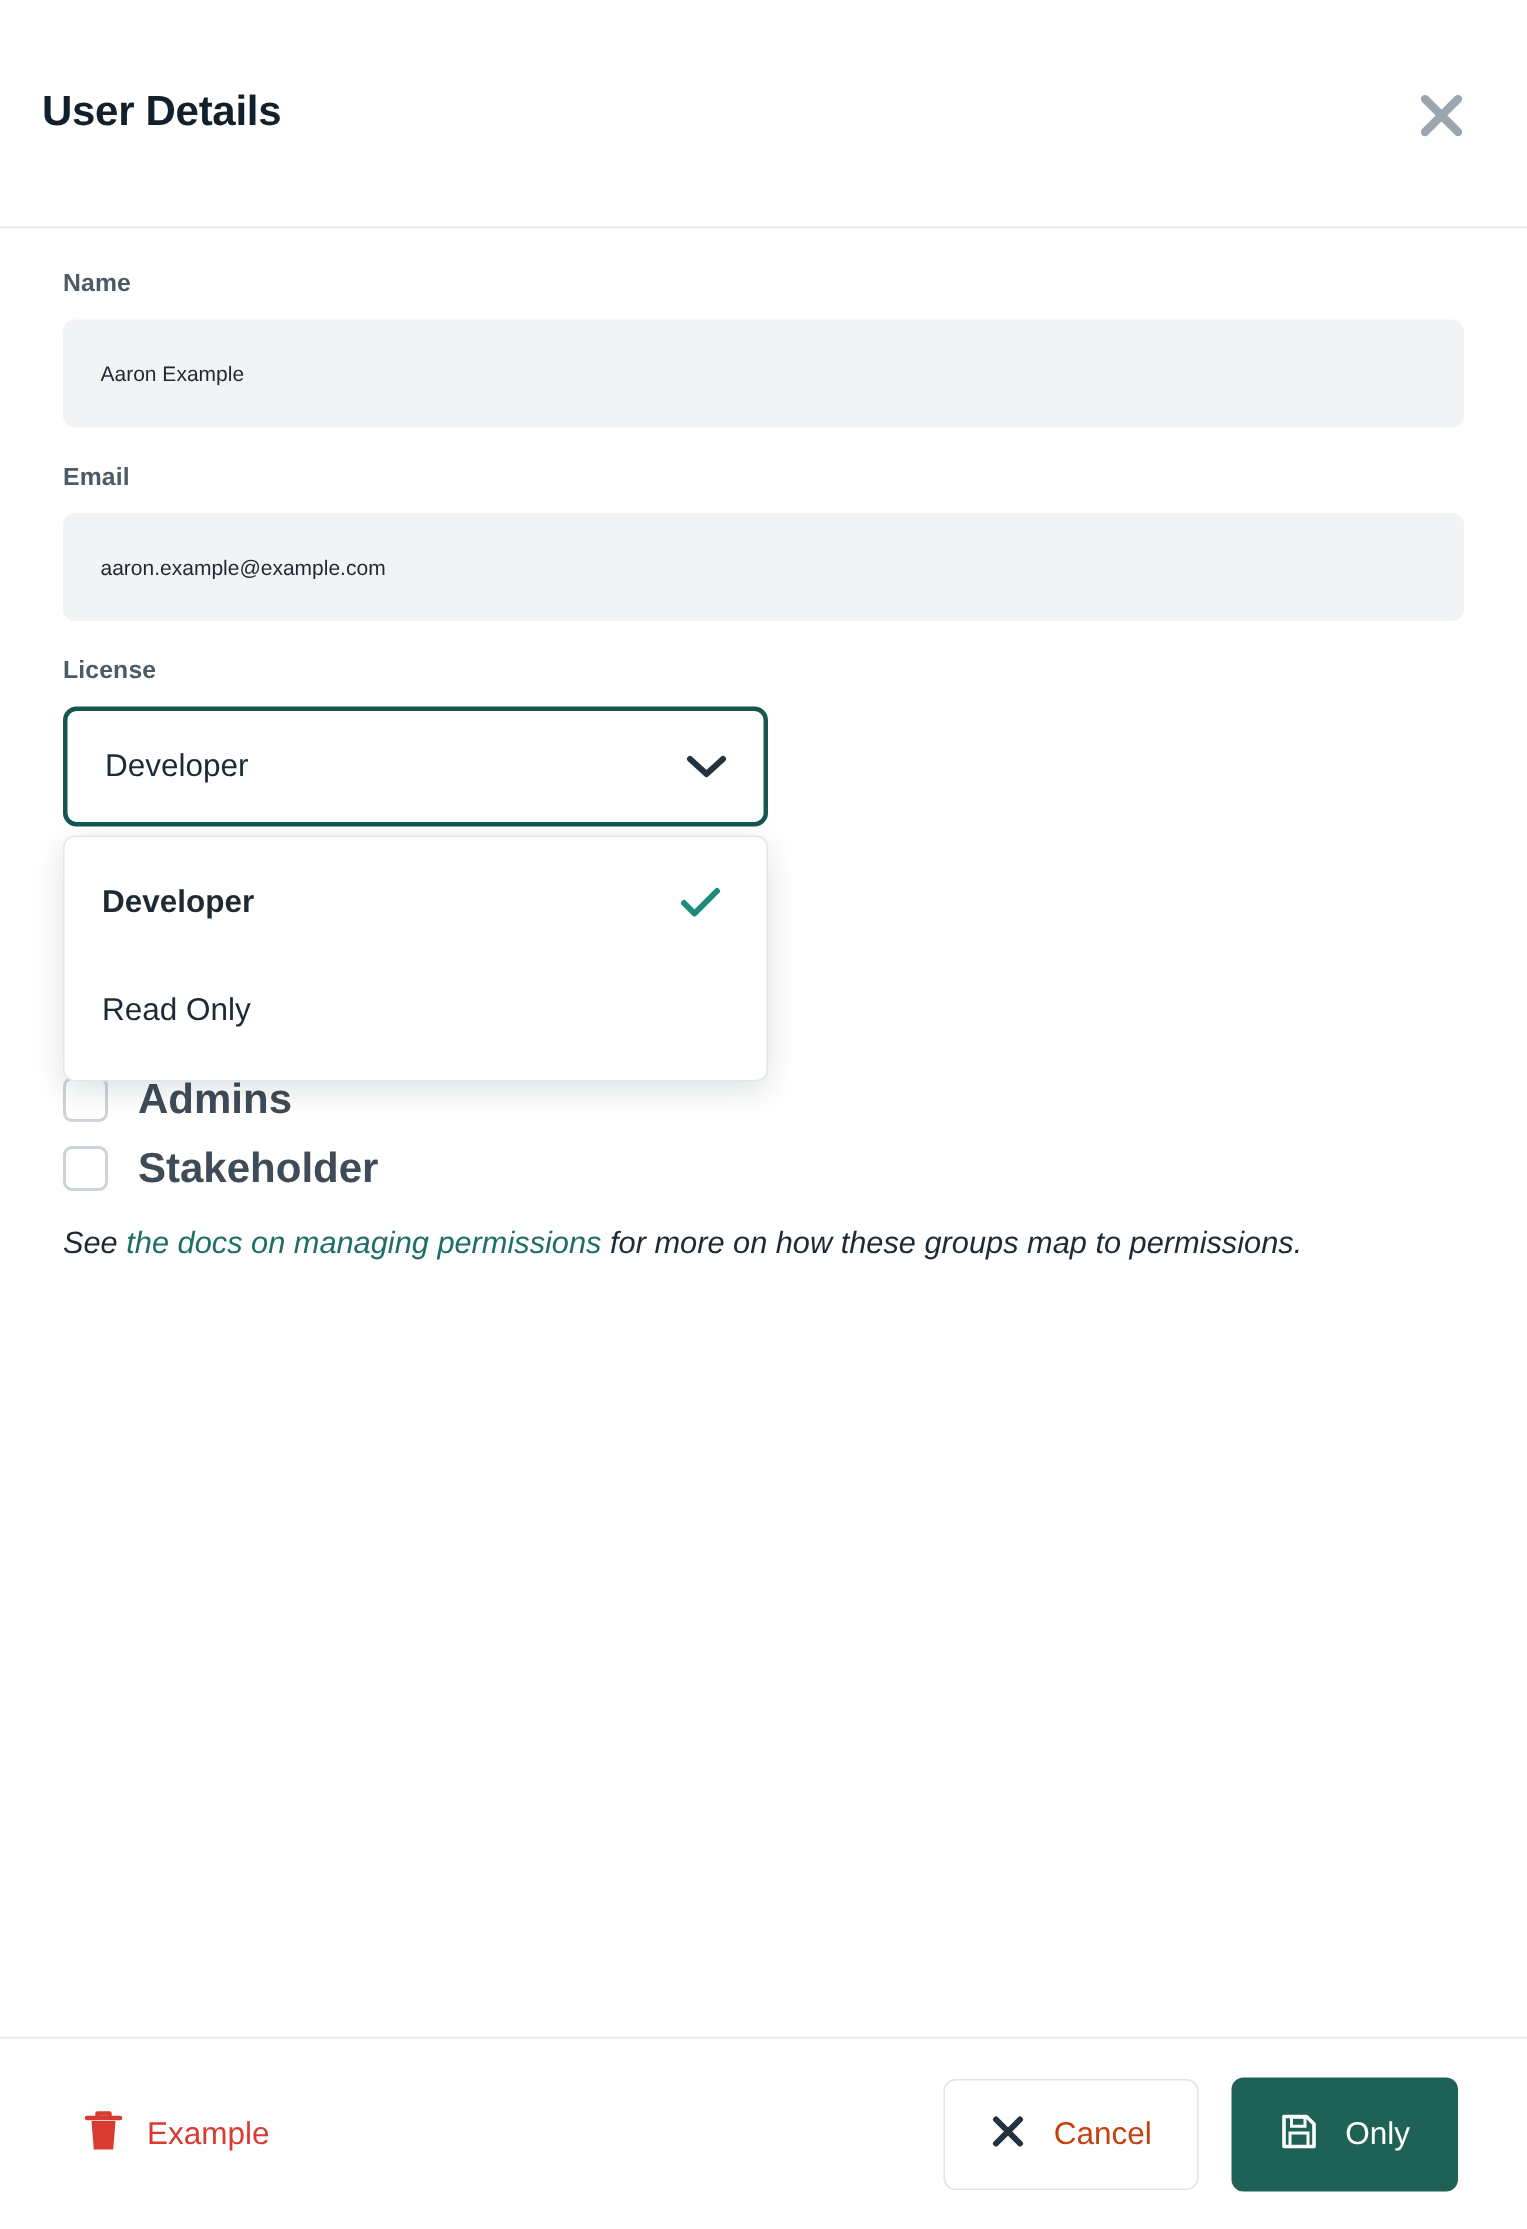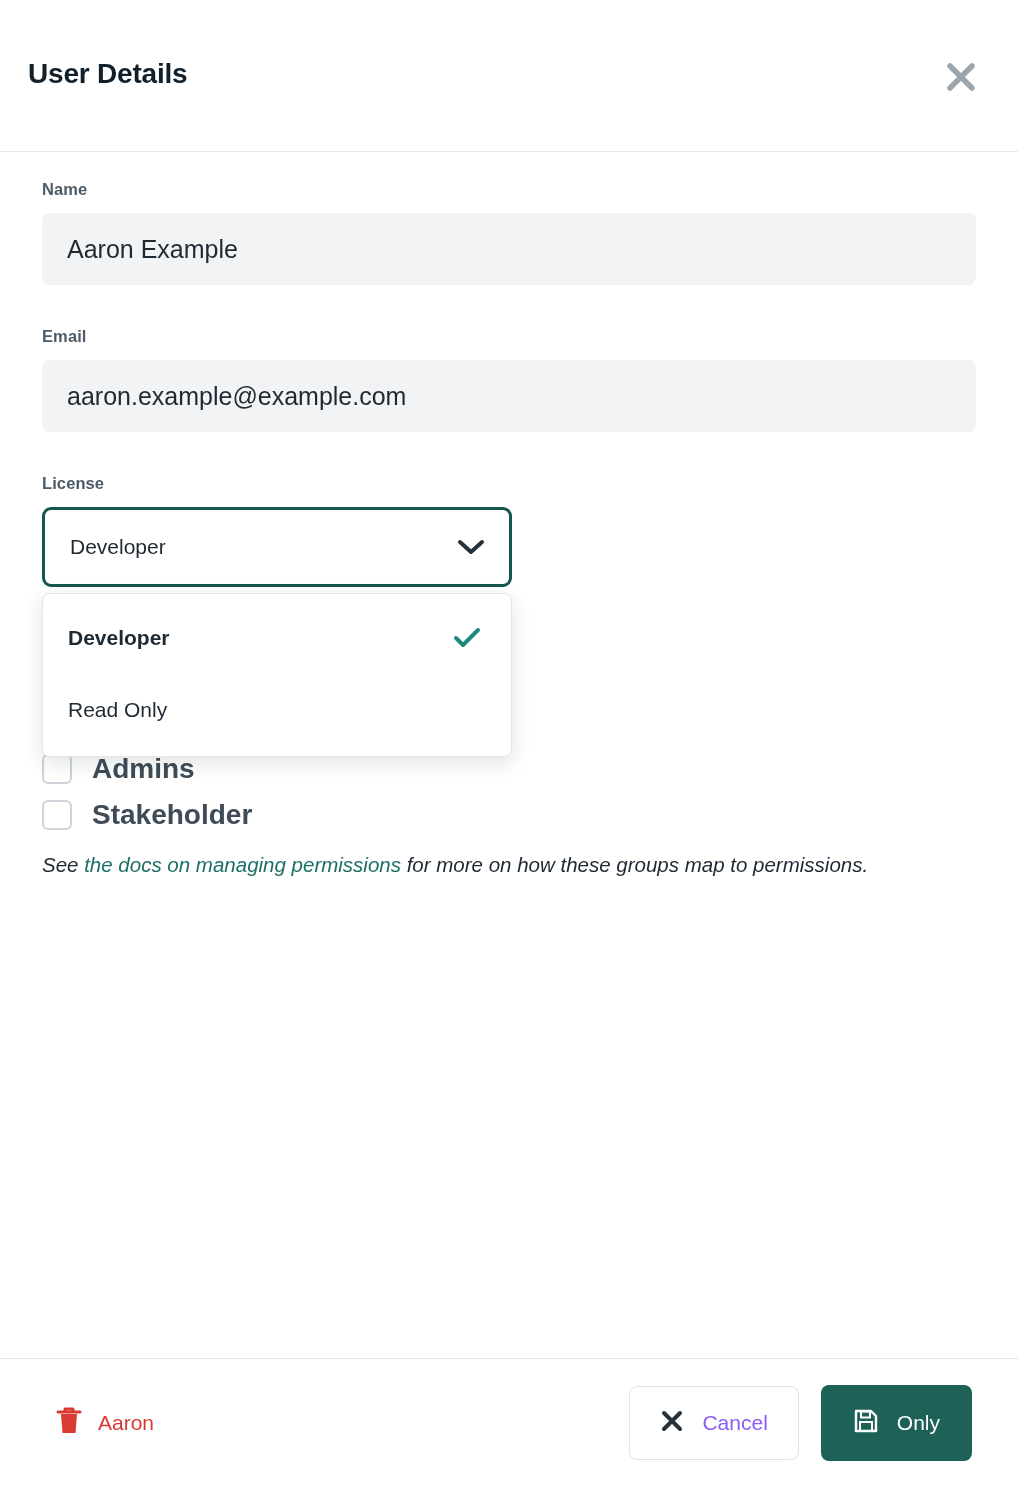--- a/index.html
+++ b/index.html
@@ -61,34 +61,34 @@
   .modal-body {
     position: relative;
     flex: 1 1 auto;
     padding: 0 42px;
     box-sizing: border-box;
   }
   .field-label {
     font-size: 16.5px;
     font-weight: bold;
     color: #4d5b66;
-    margin-top: 42px;
+    margin-top: 24px;
     margin-bottom: 14px;
     letter-spacing: 0.1px;
   }
   .field-label.first { margin-top: 28px; }
 
   .text-input {
     width: 100%;
     box-sizing: border-box;
     height: 72px;
     background: #f1f3f4;
     border: none;
     border-radius: 8px;
-    font-size: 25px;
+    font-size: 14px;
     color: #1f2933;
     padding: 0 25px;
     font-family: "Liberation Sans", sans-serif;
     outline: none;
   }
 
   
   .select-wrap {
     position: relative;
     width: 412px;
@@ -225,21 +225,21 @@
     align-items: center;
     gap: 18px;
     height: 74px;
     padding: 0 30px;
     background: #ffffff;
     border: 1px solid #dfe3e6;
     border-radius: 8px;
     cursor: pointer;
     font-family: "Liberation Sans", sans-serif;
   }
-  .cancel-label { font-size: 21px; color: #8b5cf6; }
+  .cancel-label { font-size: 21px; color: #c2410c; }
   .save-btn {
     display: flex;
     align-items: center;
     gap: 18px;
     height: 76px;
     padding: 0 32px;
     background: #1d6157;
     border: none;
     border-radius: 8px;
     cursor: pointer;
@@ -314,21 +314,21 @@
 
   <div class="modal-footer">
     <button class="delete-btn">
       <span>
         <svg width="26" height="30" viewBox="0 0 26 30">
           <path d="M2 6 H24" stroke="#d93b32" stroke-width="3" stroke-linecap="round"></path>
           <path d="M9 6 V3 H17 V6" fill="none" stroke="#d93b32" stroke-width="3" stroke-linejoin="round"></path>
           <path d="M5 8 H21 L19.5 27 H6.5 Z" fill="#d93b32"></path>
         </svg>
       </span>
-      <span class="delete-label">Aaron</span>
+      <span class="delete-label">Example</span>
     </button>
 
     <div class="footer-right">
       <button class="cancel-btn">
         <span>
           <svg width="24" height="24" viewBox="0 0 24 24">
             <path d="M4 4 L20 20 M20 4 L4 20" stroke="#25313b" stroke-width="4" stroke-linecap="round"></path>
           </svg>
         </span>
         <span class="cancel-label">Cancel</span>

